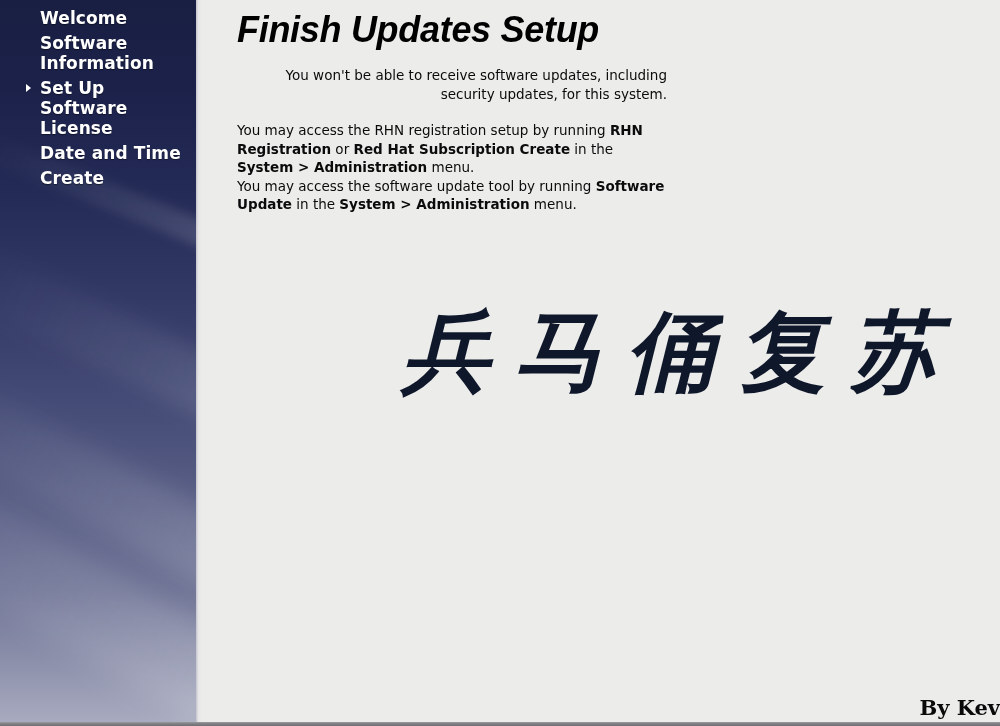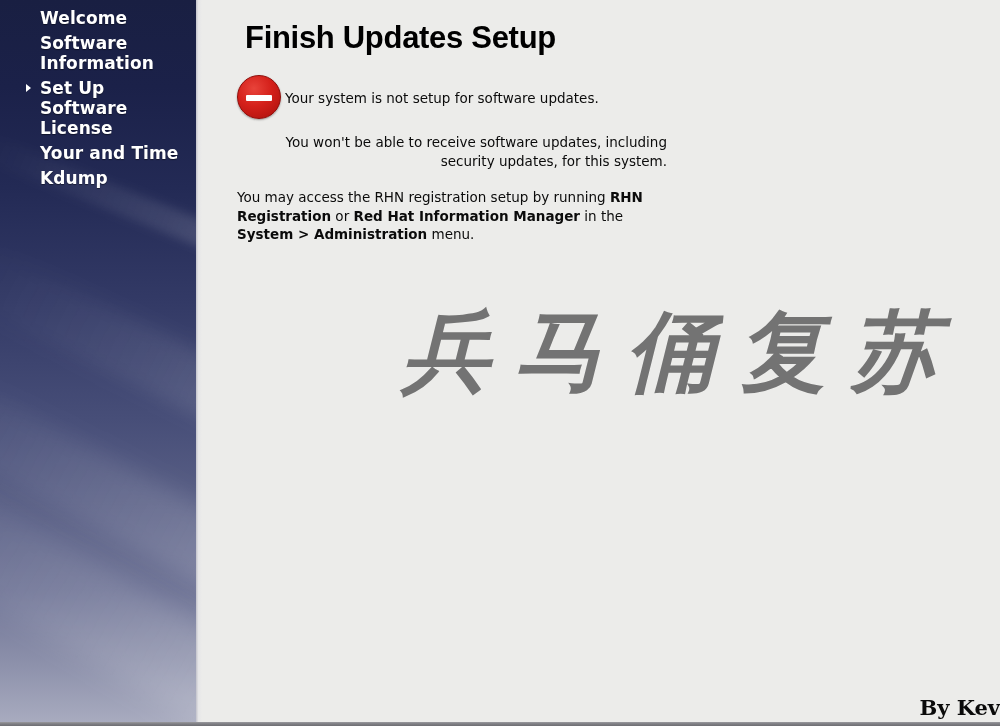--- a/index.html
+++ b/index.html
@@ -139,46 +139,47 @@
     overflow: hidden;
     z-index: 1;
   }
 
   #watermark {
     position: absolute;
     left: 200px;
     top: 296px;
     width: 490px;
     height: 110px;
-    color: #737373;
+    color: #0f172a;
     font-family: "DejaVu Serif", "Liberation Serif", serif;
     font-size: 88px;
     line-height: 110px;
     letter-spacing: 24px;
     white-space: nowrap;
     font-style: italic;
     font-weight: bold;
     user-select: none;
     pointer-events: none;
   }
 
   #content {
     position: relative;
     z-index: 2;
     padding: 8px 0 0 35px;
   }
 
   #page-title {
-    margin: 8px;
+    margin: 0;
     font-family: "Liberation Sans", "DejaVu Sans", sans-serif;
-    font-size: 31px;
+    font-size: 36px;
     font-weight: bold;
     color: #000000;
     line-height: 44px;
     letter-spacing: -0.3px;
+    font-style: italic;
   }
 
   #status-row {
     position: relative;
     margin-top: 15px;
     height: 44px;
   }
   #error-icon {
     position: absolute;
     left: 0;
@@ -260,49 +261,48 @@
         <span class="nav-label">Welcome</span>
       </li>
       <li class="nav-item">
         <span class="nav-label">Software Information</span>
       </li>
       <li class="nav-item">
         <span class="nav-arrow"></span>
         <span class="nav-label">Set Up Software License</span>
       </li>
       <li class="nav-item">
-        <span class="nav-label">Your and Time</span>
-      </li>
-      <li class="nav-item">
-        <span class="nav-label">Kdump</span>
+        <span class="nav-label">Date and Time</span>
+      </li>
+      <li class="nav-item">
+        <span class="nav-label">Create</span>
       </li>
     </ul>
   </div>
 
   <div id="sidebar-separator"></div>
 
   <div id="main">
 
     <div id="watermark">兵马俑复苏</div>
 
     <div id="content">
 
       <h1 id="page-title">Finish Updates Setup</h1>
 
-      <div id="status-row">
-        <div id="error-icon"></div>
-        <div id="status-text">Your system is not setup for software updates.</div>
-      </div>
 
       <p class="para" id="para-1">You won't be able to receive software updates, including security updates, for this system.</p>
 
       <p class="para" id="para-2">
-        <span>You may access the RHN registration setup by running </span><b>RHN Registration</b><span> or </span><b>Red Hat Information Manager</b><span> in the </span><b>System &gt; Administration</b><span> menu.</span>
+        <span>You may access the RHN registration setup by running </span><b>RHN Registration</b><span> or </span><b>Red Hat Subscription Create</b><span> in the </span><b>System &gt; Administration</b><span> menu.</span>
       </p>
 
+      <p class="para" id="para-3">
+        <span>You may access the software update tool by running </span><b>Software Update</b><span> in the </span><b>System &gt; Administration</b><span> menu.</span>
+      </p>
 
     </div>
 
     <div id="signature">By Kevi</div>
   </div>
 
   <div id="bottom-border"></div>
 
 </div>
 

